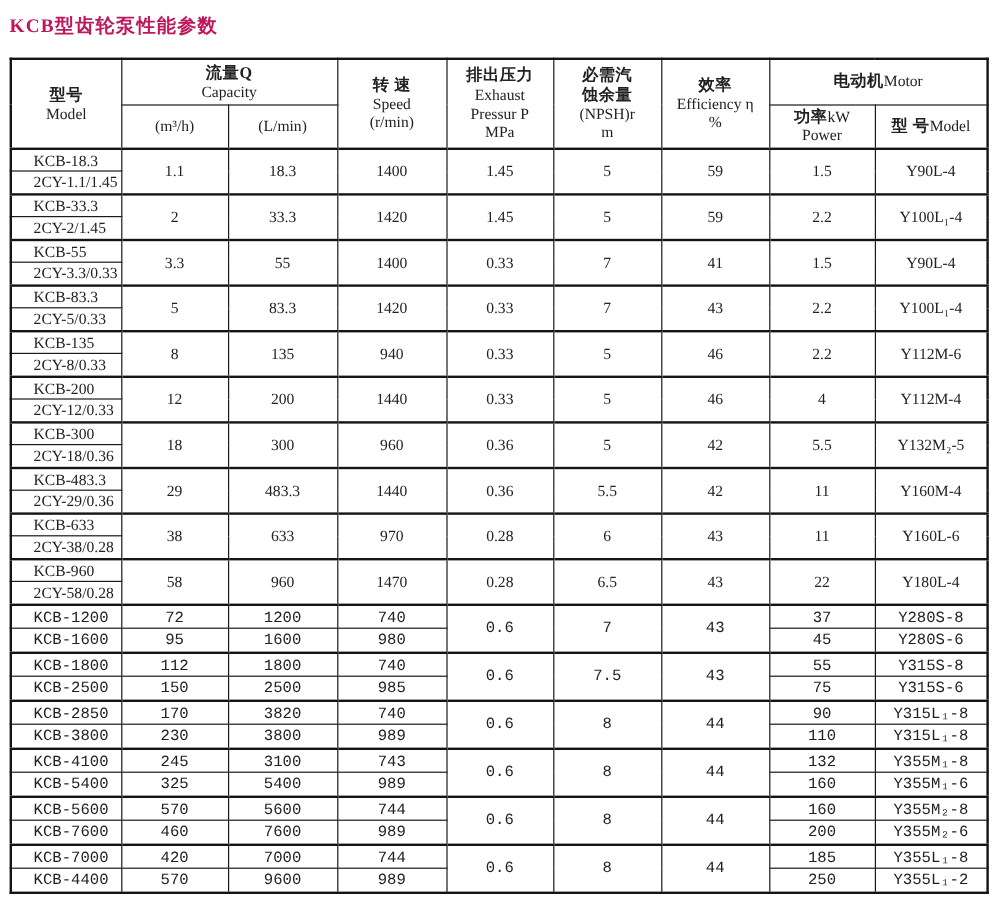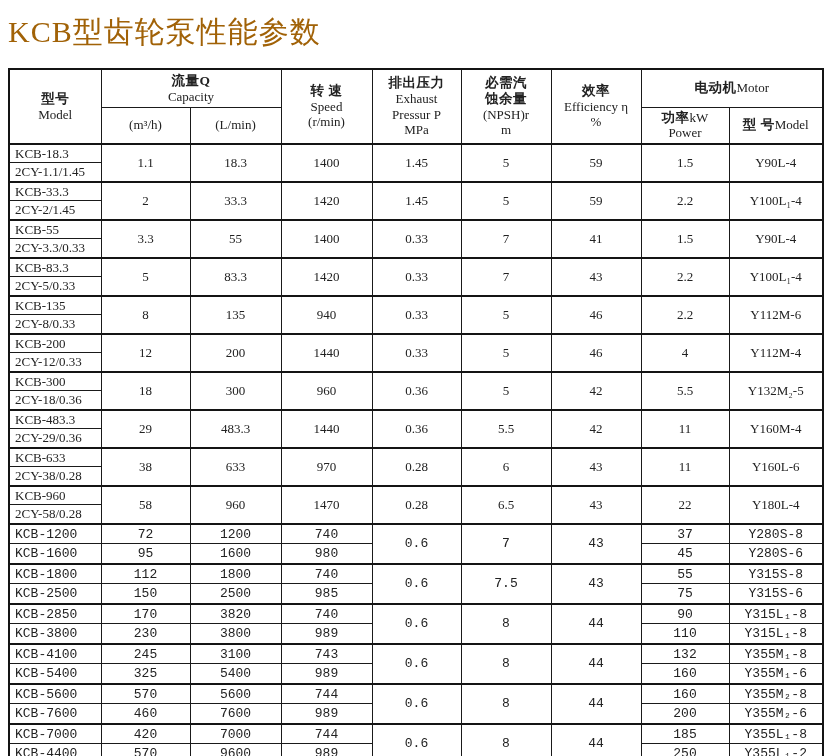--- a/index.html
+++ b/index.html
@@ -4,42 +4,42 @@
 <style>
   * { box-sizing: border-box; }
   html, body { margin: 0; padding: 0; background: #ffffff; }
   body {
     width: 830px; height: 756px;
     font-family: "Liberation Serif", "DejaVu Serif", serif;
     color: #1e1e1e;
   }
   .page { padding: 8px 8px 0 8px; }
   .title {
-    font-size: 30px; font-weight: normal; letter-spacing: 1px;
-    margin: 4px 0 15px 0; color: #a16207;
+    font-size: 16px; font-weight: bold; letter-spacing: 1px;
+    margin: 4px 0 15px 0; color: #be185d;
   }
   table.params {
     border-collapse: collapse; table-layout: fixed;
     width: 814px; border: 2px solid #141414;
   }
   th, td {
     border: 1px solid #1a1a1a;
     font-size: 13px; font-weight: normal;
     text-align: center; vertical-align: middle;
     padding: 0 2px; color: #222;
     overflow: hidden; white-space: nowrap;
   }
   thead th { line-height: 1.18; padding: 2px 1px; white-space: normal; }
   thead tr.hrow1 { height: 38px; }
   thead tr.hrow2 { height: 35px; }
   .zh { font-weight: bold; font-size: 13.5px; letter-spacing: 0.5px; }
   .en { font-weight: normal; }
   tbody tr.half  { height: 19px; }
   tbody tr.single { height: 20px; font-family: Liberation Mono, monospace; }
-  td.c-model { text-align: left; padding-left: 5px; }
+  td.c-model { text-align: left; padding-left: 18px; }
   tr.group-start td { border-top: 2px solid #141414; }
   thead tr.hrow2 th { border-bottom: 2px solid #141414; }
 </style>
 </head>
 <body>
 
 <div class="page">
   <h1 class="title">KCB型齿轮泵性能参数</h1>
 
   <table class="params">

